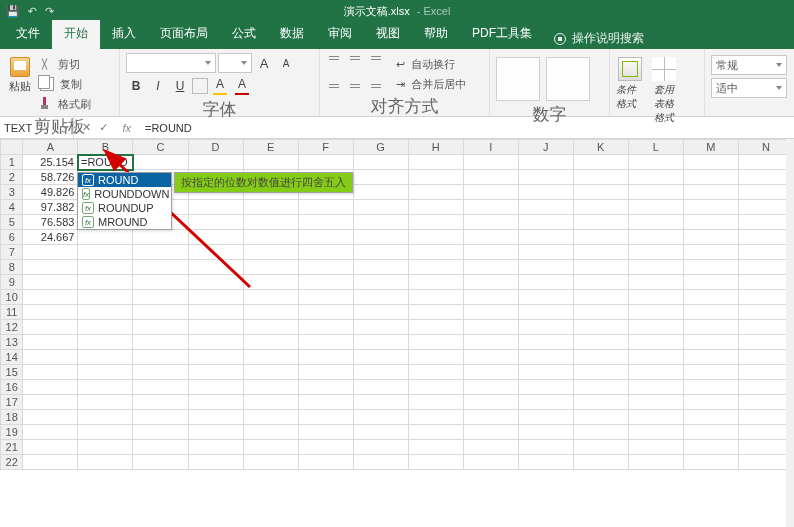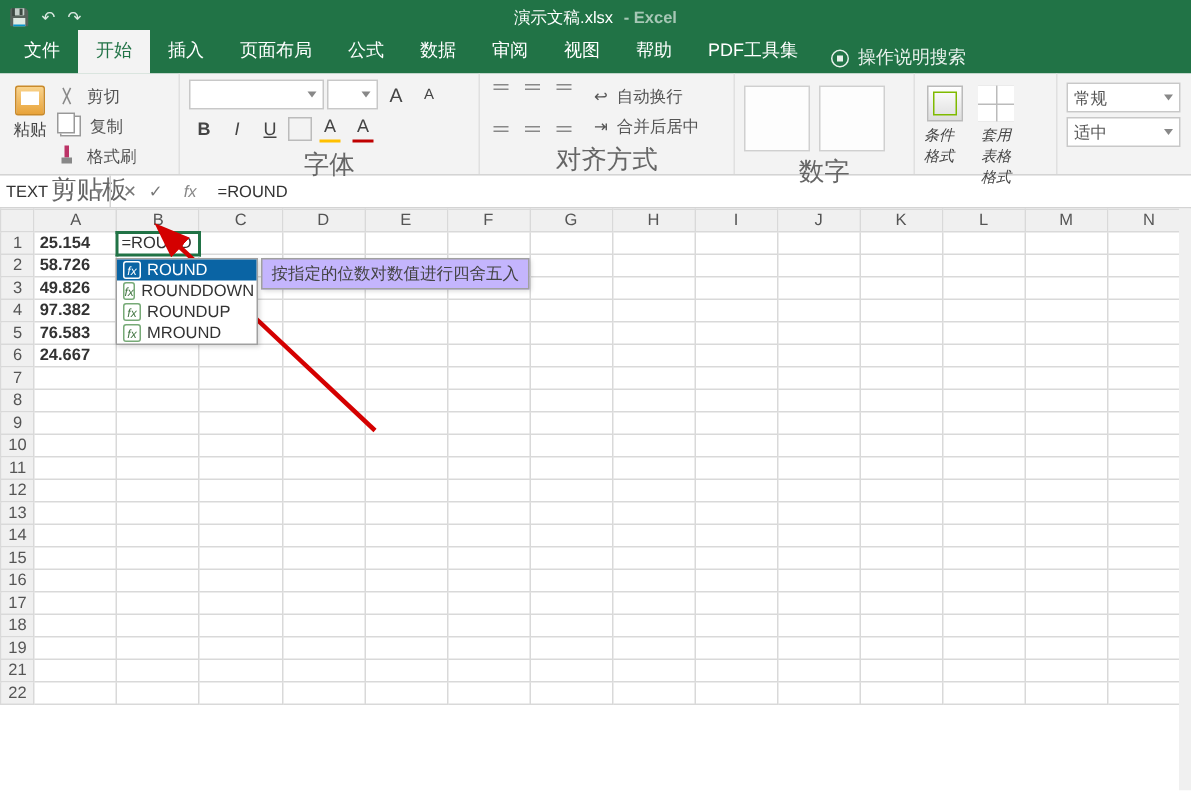--- a/index.html
+++ b/index.html
@@ -2,21 +2,21 @@
 <html><head>
 <meta charset="utf-8">
 <style>
   * { box-sizing: border-box; margin: 0; padding: 0; font-family: "Microsoft YaHei", "Segoe UI", sans-serif; }
   body { background: #fff; width: 794px; height: 527px; overflow: hidden; position: relative; }
 
   .titlebar { background: #217346; height: 22px; color: #fff; font-size: 11px; display: flex; align-items: center; }
   .titlebar .left-icons { display:flex; gap:8px; padding-left:6px;}
   .titlebar .left-icons span { opacity:0.85; }
   .titlebar .title { position:absolute; left:50%; transform:translateX(-50%); white-space:nowrap;}
-  .titlebar .title .faded { opacity:0.6; margin-left:4px;font-weight:bold;}
+  .titlebar .title .faded { opacity:0.6; margin-left:4px;}
 
   .tabbar { background:#217346; height:27px; display:flex; align-items:flex-end; padding-left:4px; color:#fff; font-size:12px; }
   .tab { padding:5px 12px 7px; cursor:pointer; }
   .tab.active { background:#f3f3f3; color:#217346; }
   .tabbar .search-tip { display:flex; align-items:center; gap:6px; padding:0 10px 2px; cursor:pointer; opacity:0.9;}
   .bulb { width:12px;height:12px;border:1px solid #fff;border-radius:50%; position:relative;}
   .bulb:after{content:"";position:absolute;left:3px;top:3px;width:4px;height:4px;background:#fff;}
 
   .ribbon { background:#f3f3f3; height:68px; border-bottom:1px solid #d4d4d4; display:flex; }
   .group { border-right:1px solid #e0e0e0; display:flex; flex-direction:column; justify-content:space-between; padding:4px 6px 1px; }
@@ -71,32 +71,32 @@
   .fx-label{font-style:italic;color:#888;margin-left:6px;}
   .fx-input{flex:1;padding:0 6px;color:#333;}
 
   .sheet{position:relative; background:#fff; height:calc(527px - 22px - 27px - 68px - 22px);}
   table.grid{border-collapse:collapse;table-layout:fixed;width:100%;}
   table.grid th, table.grid td{border:1px solid #d9d9d9;font-size:11px;height:15px;padding:0 3px;white-space:nowrap;overflow:hidden;}
   table.grid th{background:#f0f0f0;color:#555;font-weight:normal;text-align:center;}
   table.grid th.rowhdr{width:22px;}
   table.grid th.colhdr{width:54px;}
   table.grid td{color:#333;}
-  table.grid td.num{font-weight:bold;}
+  table.grid td.num{text-align:right;}
   .corner{background:#f0f0f0;}
 
   .cell-editing{border:2px solid #217346 !important; text-align:left !important; padding-left:2px !important;}
 
   .autocomplete{position:absolute;left:77px;top:33px;width:95px;background:#fff;border:1px solid #a0a0a0;font-size:11px;box-shadow:1px 1px 3px rgba(0,0,0,0.15);}
   .ac-item{display:flex;align-items:center;gap:4px;padding:1px 4px;cursor:pointer;color:#333;}
   .ac-item.sel{background:#0a64a4;color:#fff;}
   .fx-ico{width:12px;height:12px;border:1px solid #7a7;border-radius:2px;display:flex;align-items:center;justify-content:center;font-size:8px;color:#474;font-style:italic;background:#fff;}
   .ac-item.sel .fx-ico{border-color:#fff;color:#fff;background:transparent;}
 
-  .ac-tip{position:absolute;left:174px;top:33px;background:#c4b5fd;border:1px solid #a0a0a0;font-size:11px;padding:2px 6px;color:#444;box-shadow:1px 1px 3px rgba(0,0,0,0.15);}
+  .ac-tip{position:absolute;left:174px;top:33px;background:#84cc16;border:1px solid #a0a0a0;font-size:11px;padding:2px 6px;color:#444;box-shadow:1px 1px 3px rgba(0,0,0,0.15);}
 
   svg.arrow{position:absolute;left:90px;top:-12px;pointer-events:none;}
 
   .vstrip{position:absolute;right:0;top:0;bottom:0;width:8px;background:#f0f0f0;}
 </style>
 </head>
 <body>
 
 <div class="titlebar">
   <div class="left-icons">

